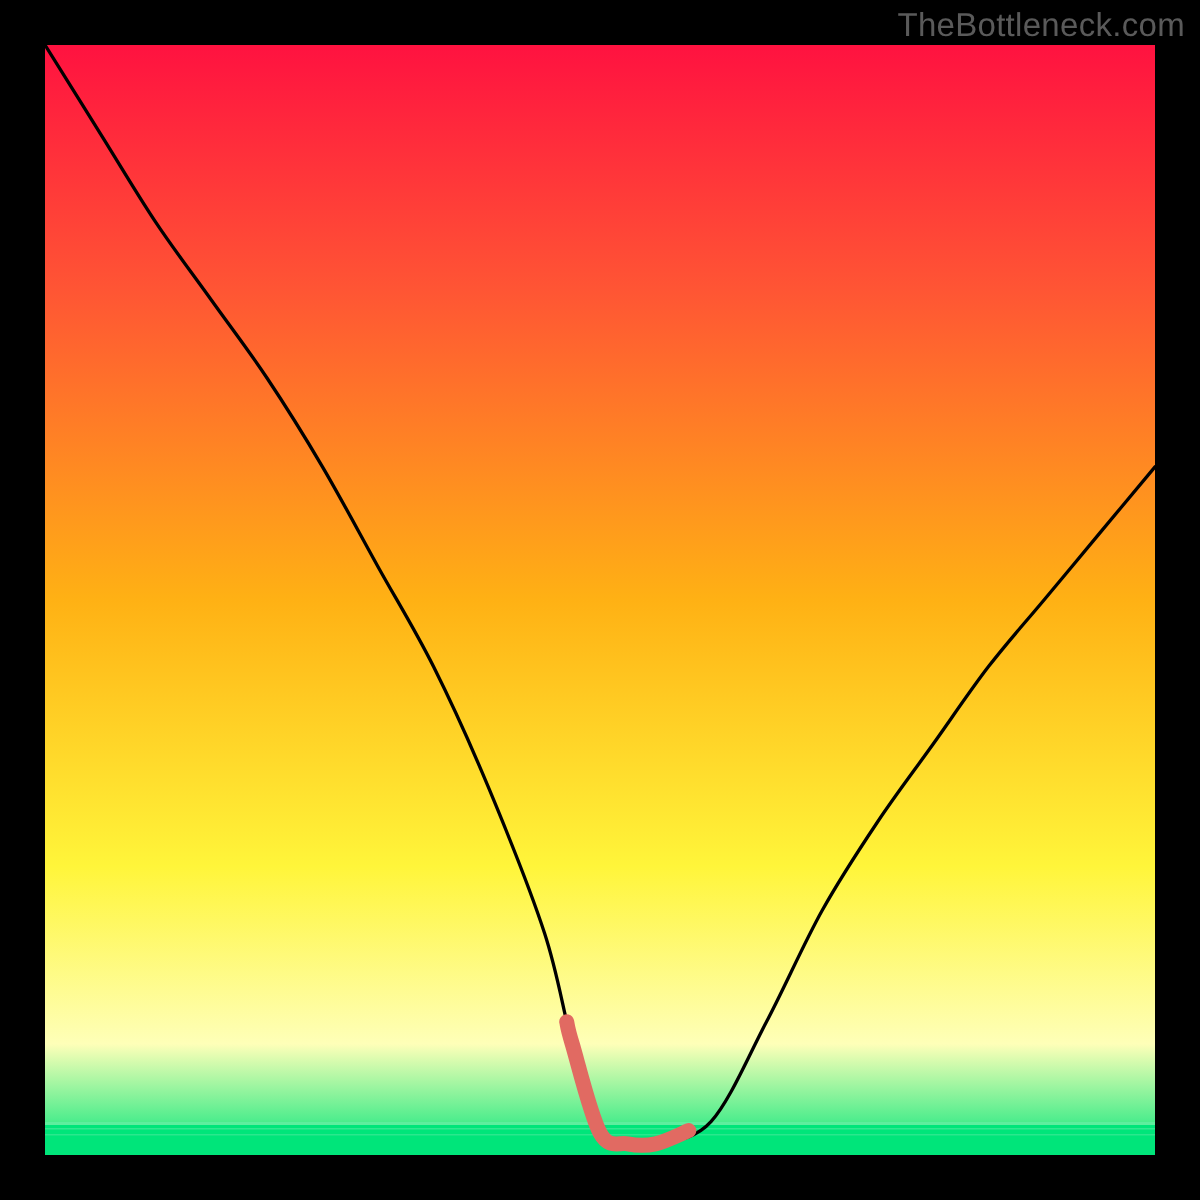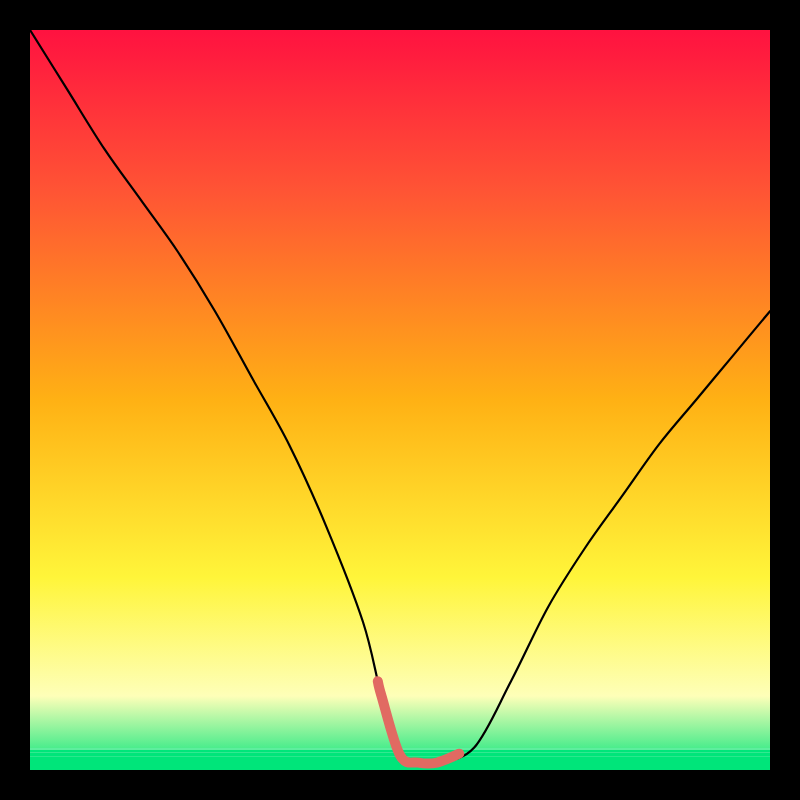--- a/index.html
+++ b/index.html
@@ -33,20 +33,21 @@
     position: absolute;
     left: 0;
     top: 0;
   }
 </style>
 </head>
 <body>
 
 <div class="frame">
 
+  <div class="watermark">TheBottleneck.com</div>
 
   <svg class="plot" width="800" height="800" viewBox="0 0 800 800">
     <defs>
       <linearGradient id="bg-grad" x1="0" y1="0" x2="0" y2="1">
         <stop id="g0" offset="0%" stop-color="#ff1240"></stop>
         <stop id="g1" offset="22%" stop-color="#ff5534"></stop>
         <stop id="g2" offset="50%" stop-color="#ffb114"></stop>
         <stop id="g3" offset="74%" stop-color="#fff53a"></stop>
         <stop id="g4" offset="90%" stop-color="#feffb8"></stop>
         <stop id="g5" offset="100%" stop-color="#00e57a"></stop>

